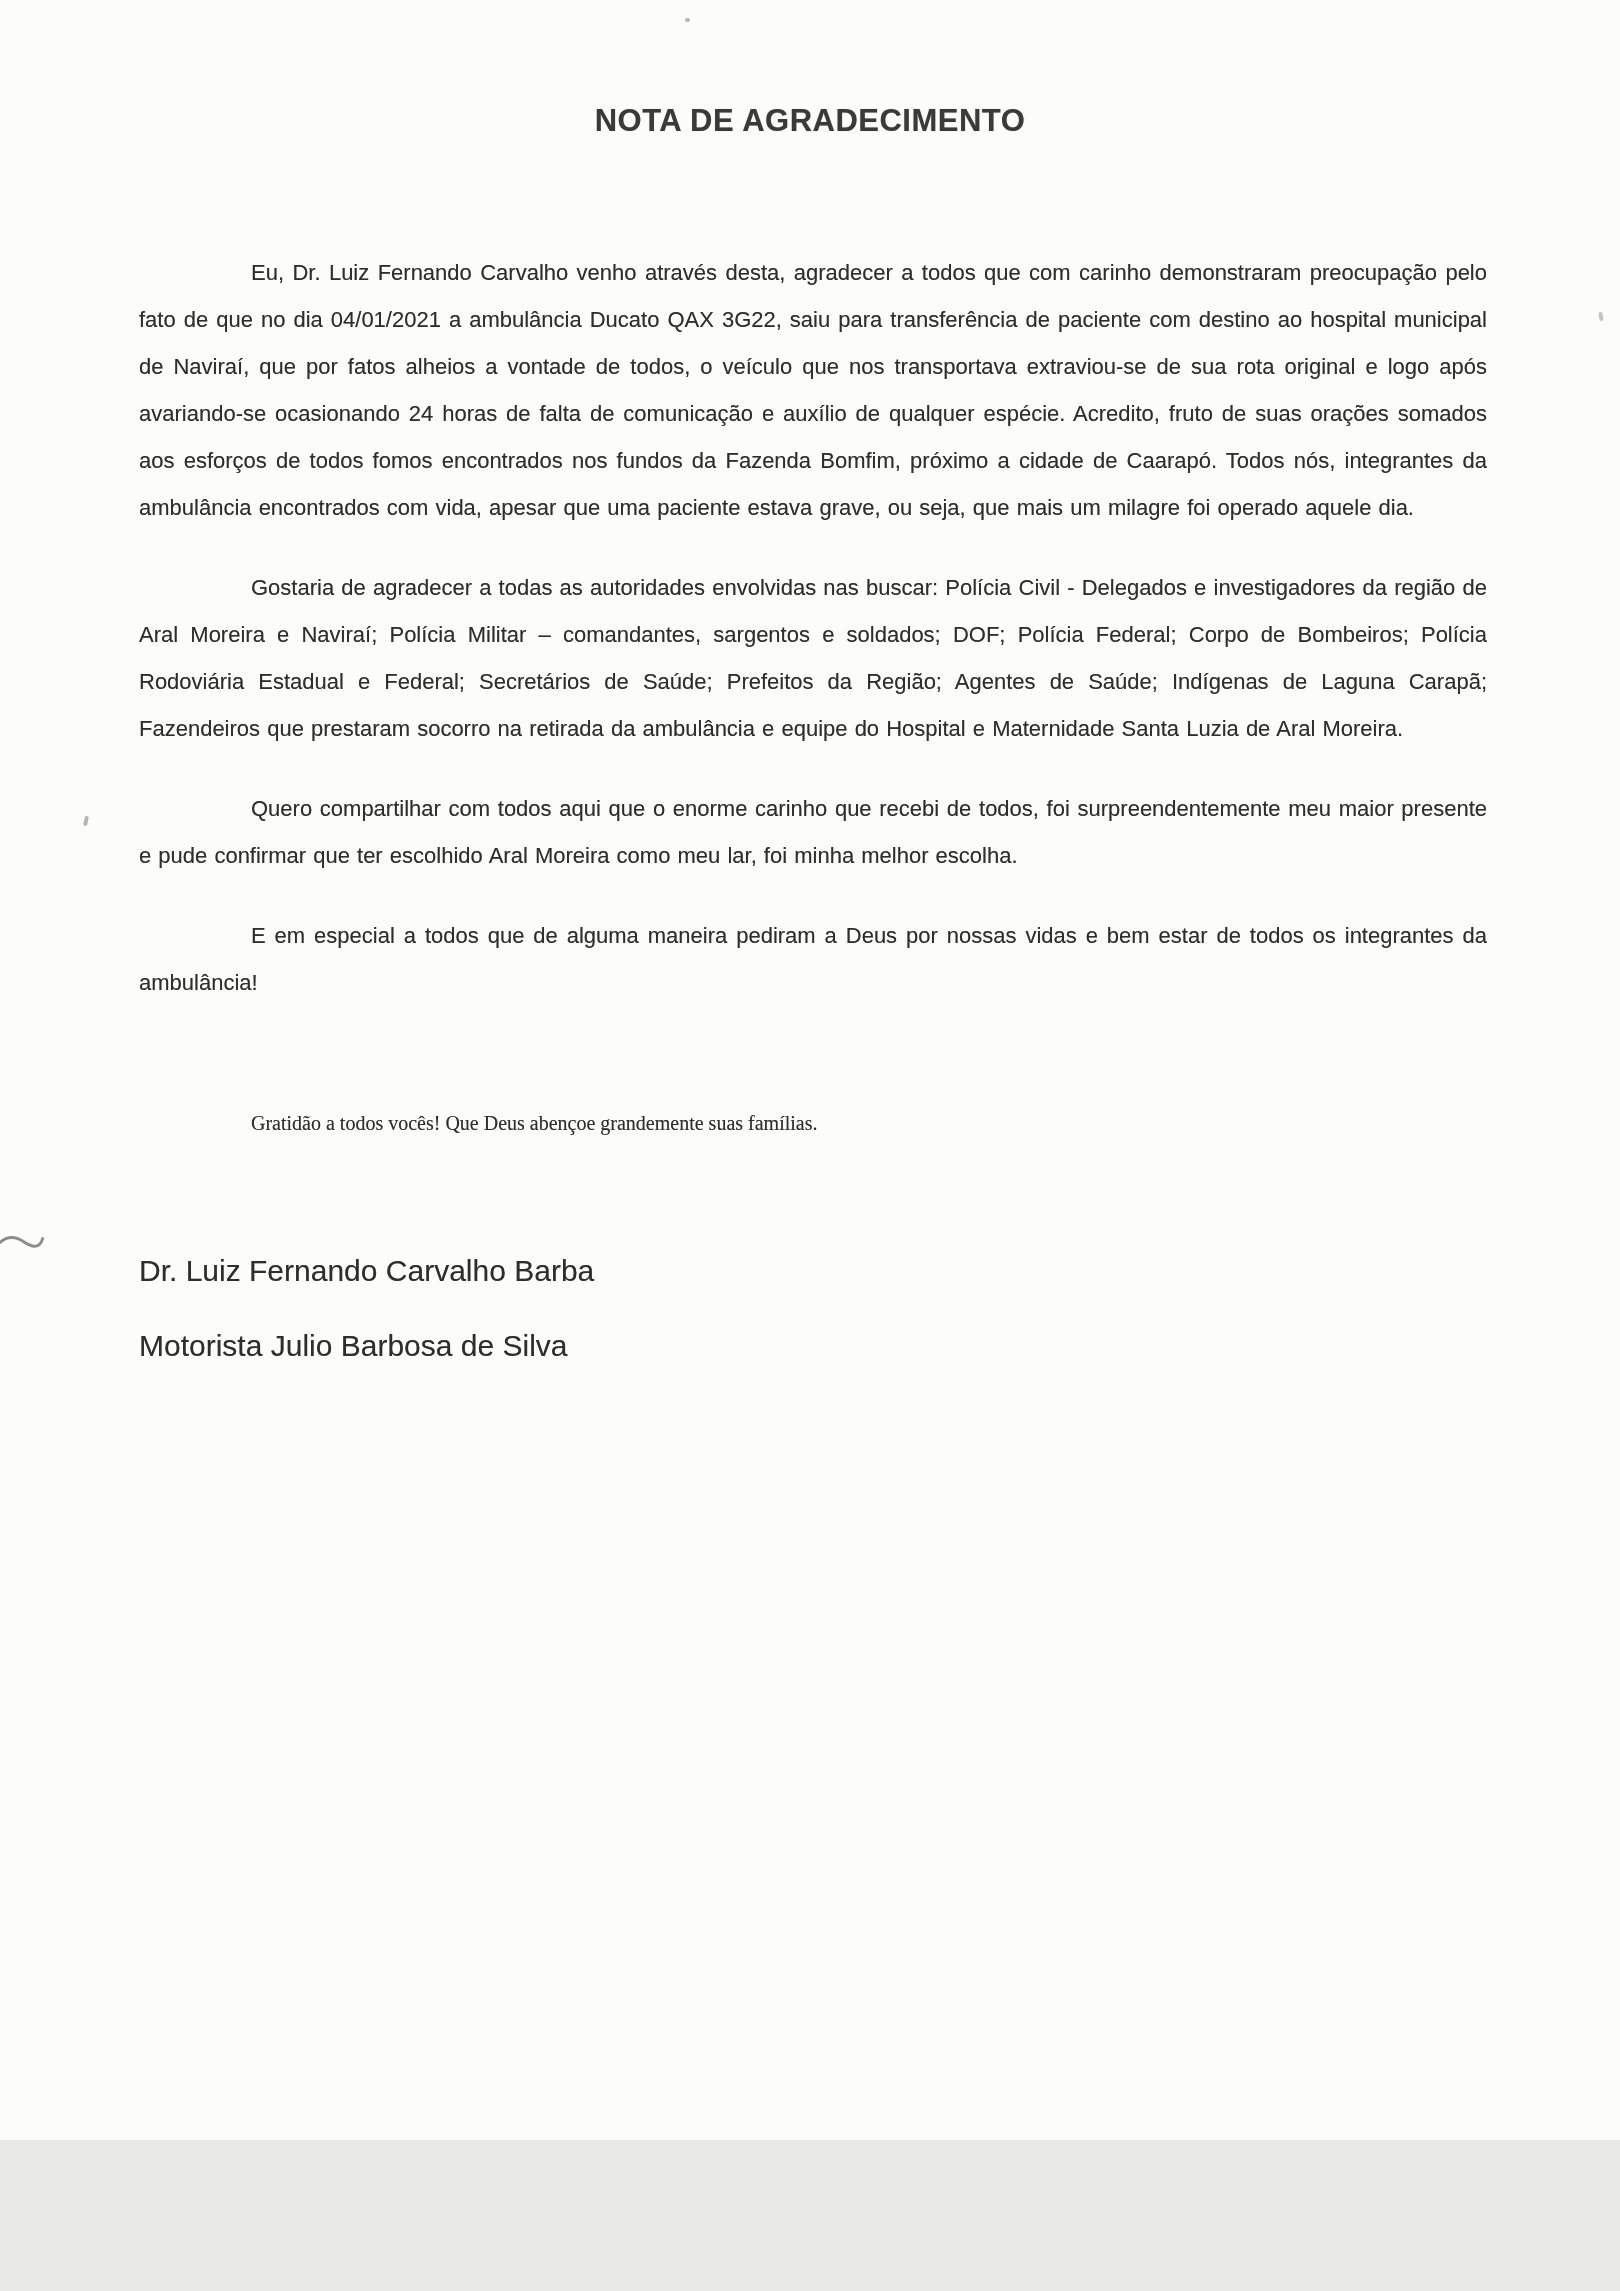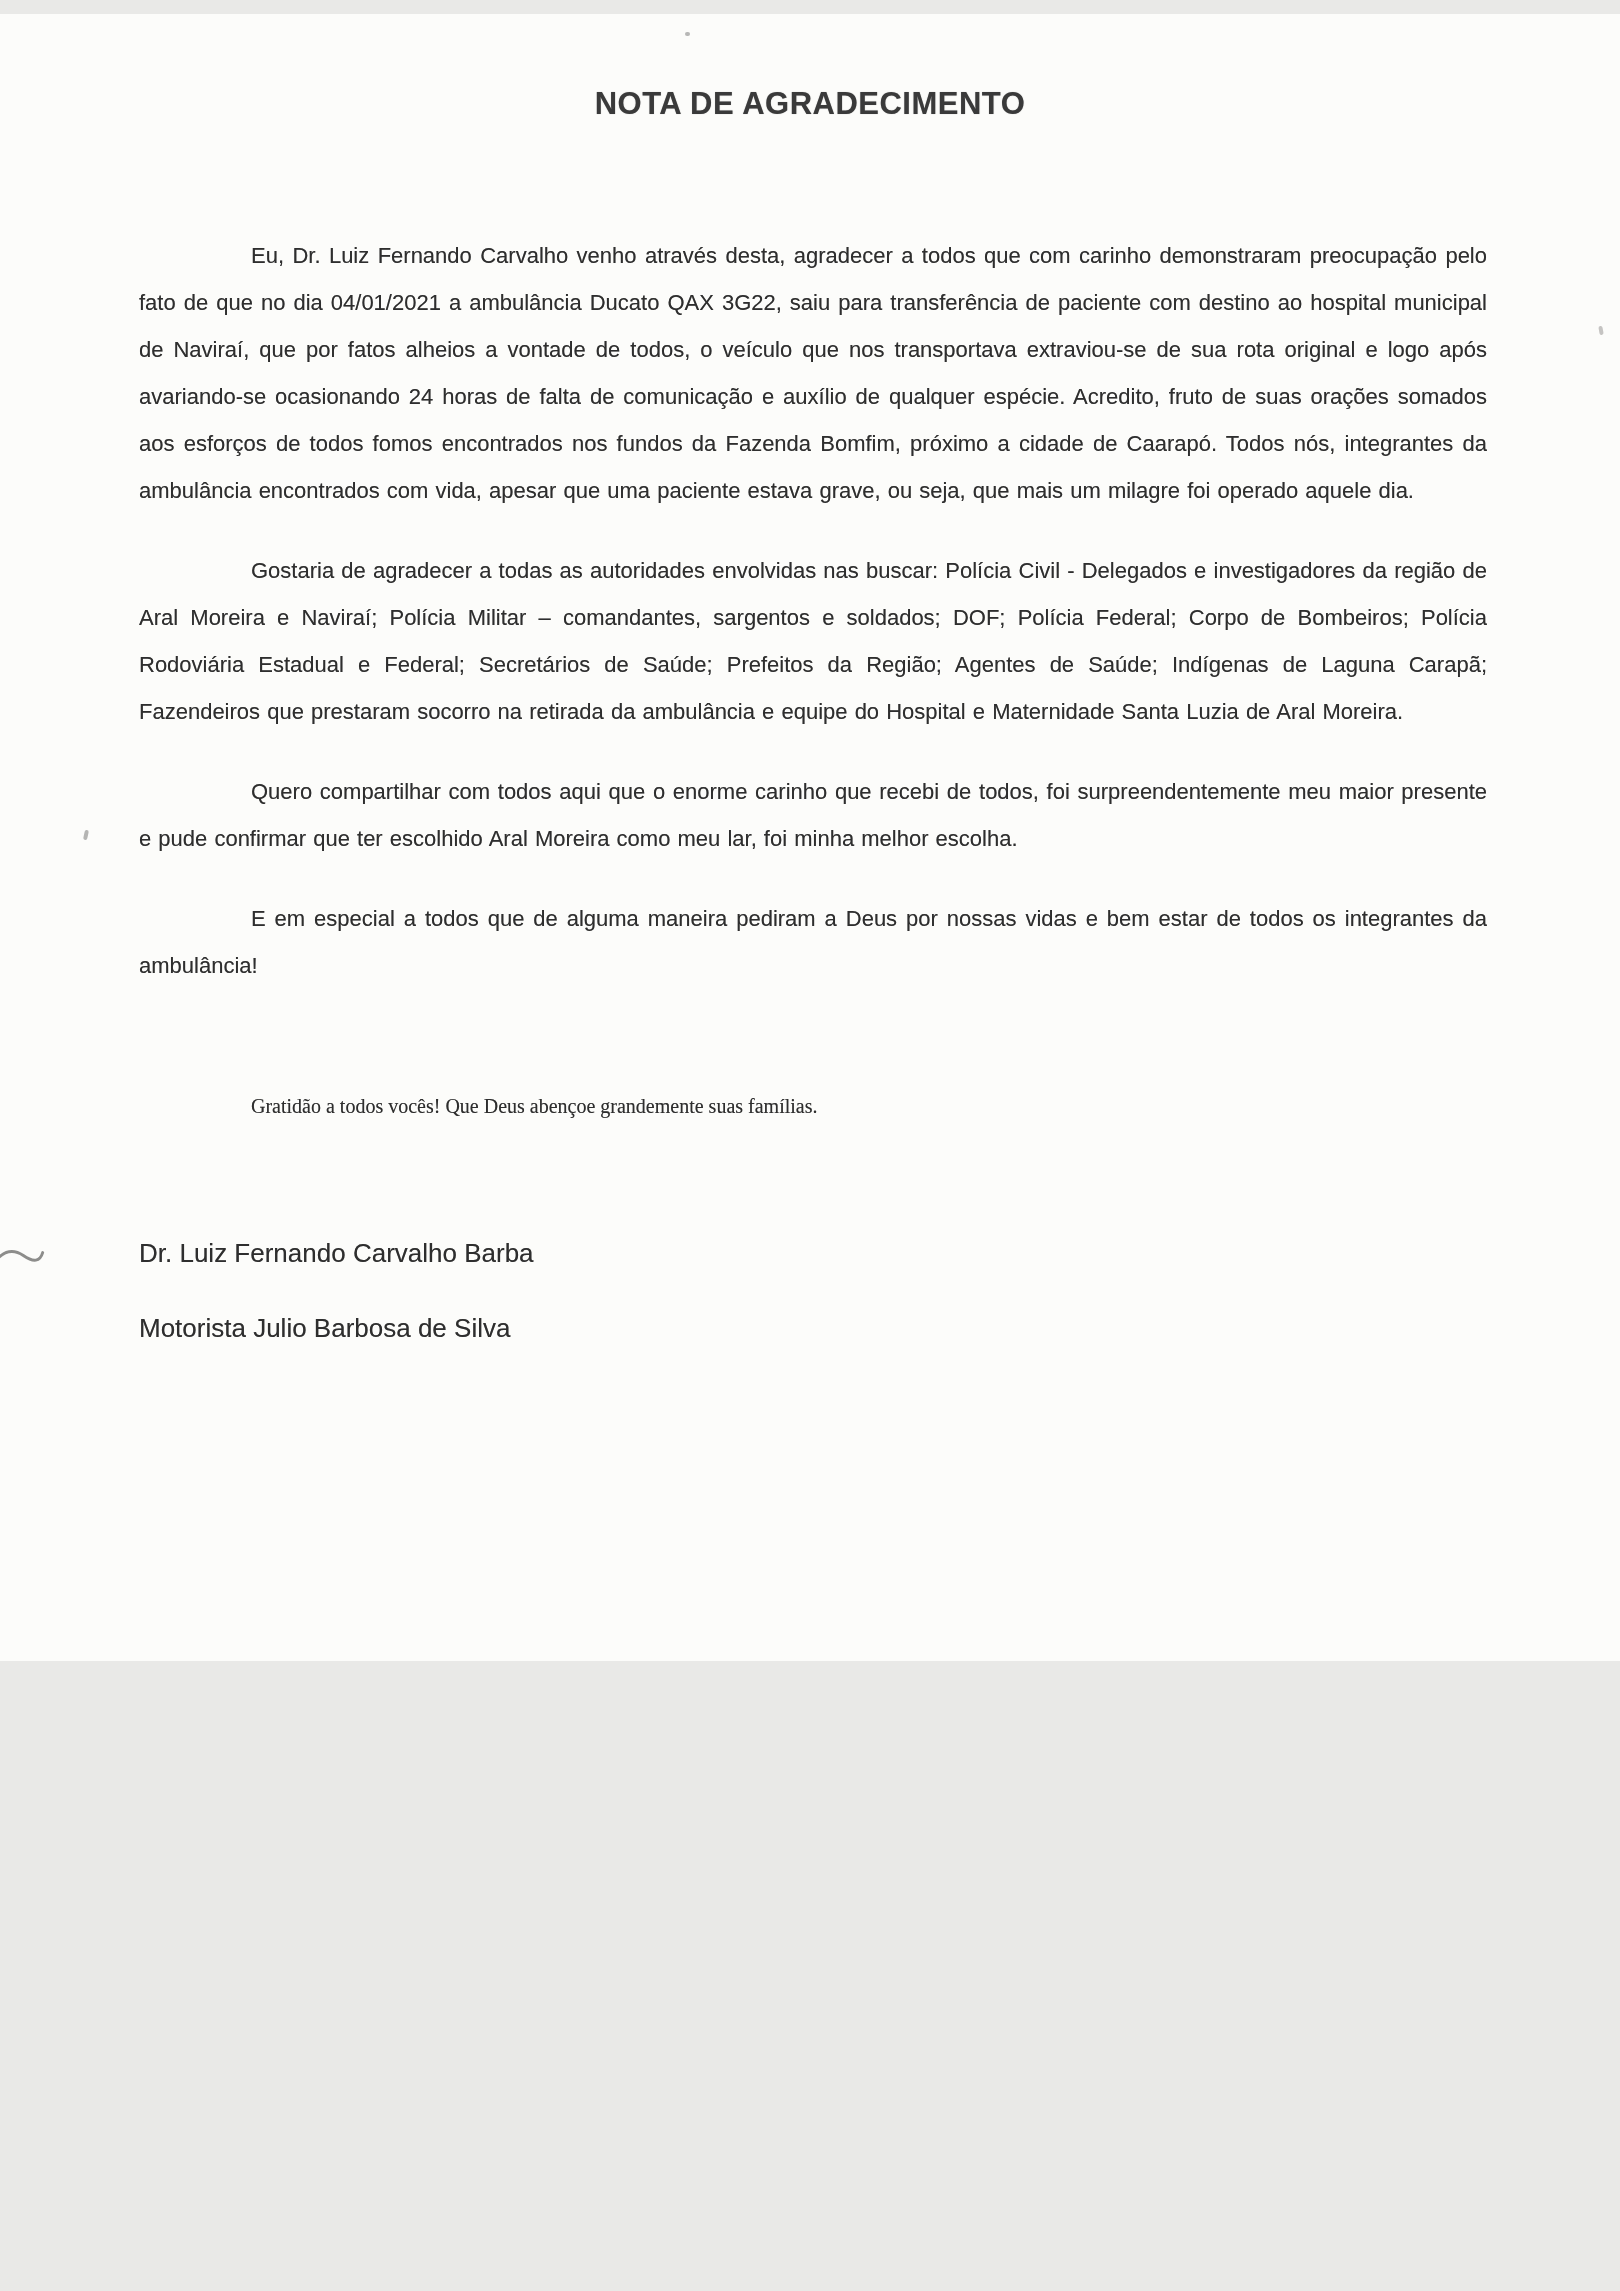--- a/index.html
+++ b/index.html
@@ -3,28 +3,28 @@
 <meta charset="utf-8">
 <style>
   html, body {
     margin: 0;
     padding: 0;
     background: #e9e9e7;
   }
   .page {
     position: relative;
     width: 1620px;
-    height: 1647px;
-    margin: 14px auto;
+    height: 2140px;
+    margin: 0 auto;
     background: #fcfcfa;
     overflow: hidden;
     font-family: "Liberation Sans", sans-serif;
     color: #2e2e2e;
     box-sizing: border-box;
-    padding-top: 72px;
+    padding-top: 103px;
   }
   .doc-title {
     margin: 0;
     text-align: center;
     font-size: 31px;
     font-weight: bold;
     letter-spacing: 0.5px;
     color: #3a3a3a;
     text-shadow: 0 0 1px rgba(40,40,40,0.35);
   }
@@ -48,21 +48,21 @@
     line-height: 47px;
     text-indent: 112px;
     margin: 94px 0 0 0;
     text-shadow: 0 0 0.6px rgba(30,30,30,0.4);
     font-family: Liberation Serif, serif;
   }
   .signatures {
     margin: 100px 133px 0 139px;
   }
   .signature {
-    font-size: 26px;
+    font-size: 30px;
     line-height: 47px;
     margin: 0 0 28px 0;
     text-shadow: 0 0 0.6px rgba(30,30,30,0.4);
   }
   
   .pencil-squiggle {
     position: absolute;
     left: -7.8px;
     top: 1227px;
     width: 53px;

